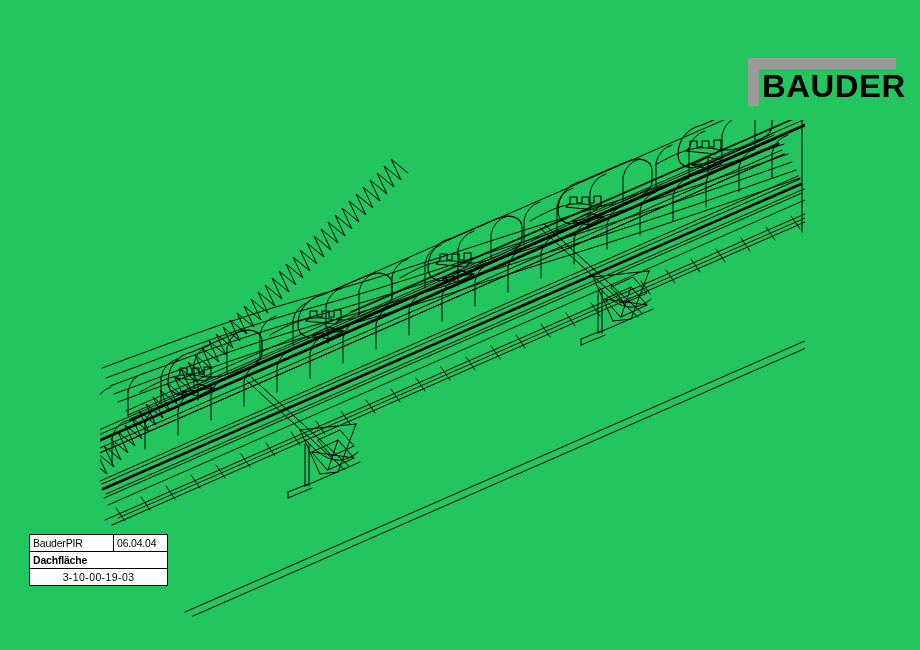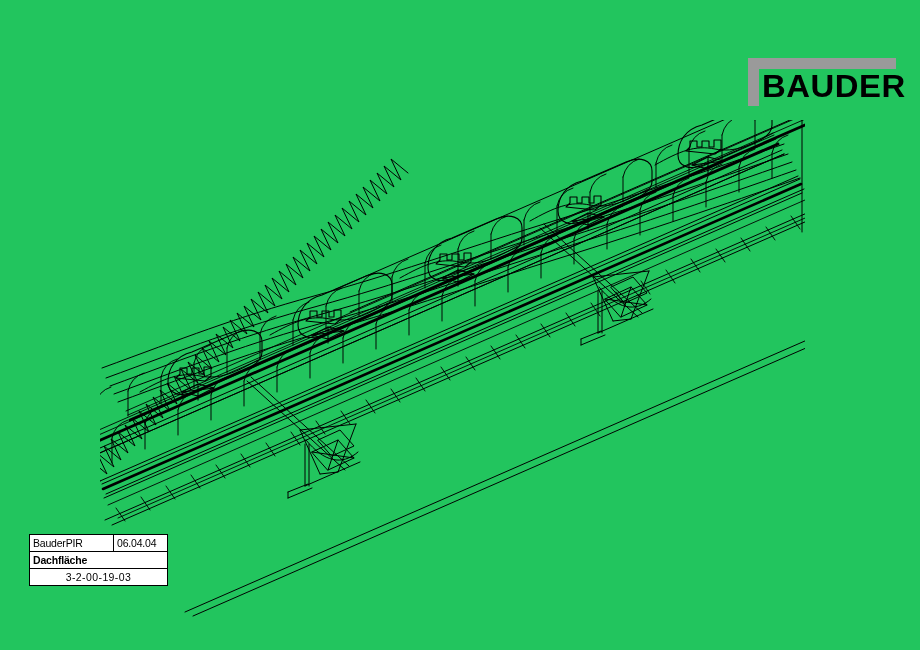--- a/index.html
+++ b/index.html
@@ -465,17 +465,17 @@
 
   <div id="titleblock">
     <div class="tb-row" id="tb-row1">
       <div class="tb-cell" id="tb-product">BauderPIR</div>
       <div class="tb-cell" id="tb-date">06.04.04</div>
     </div>
     <div class="tb-row" id="tb-row2">
       <div class="tb-cell" id="tb-area">Dachfläche</div>
     </div>
     <div class="tb-row" id="tb-row3">
-      <div class="tb-cell" id="tb-code">3-2-00-19-03</div>
+      <div class="tb-cell" id="tb-code">3-10-00-19-03</div>
     </div>
   </div>
 
 </div>
 
 </body></html>

